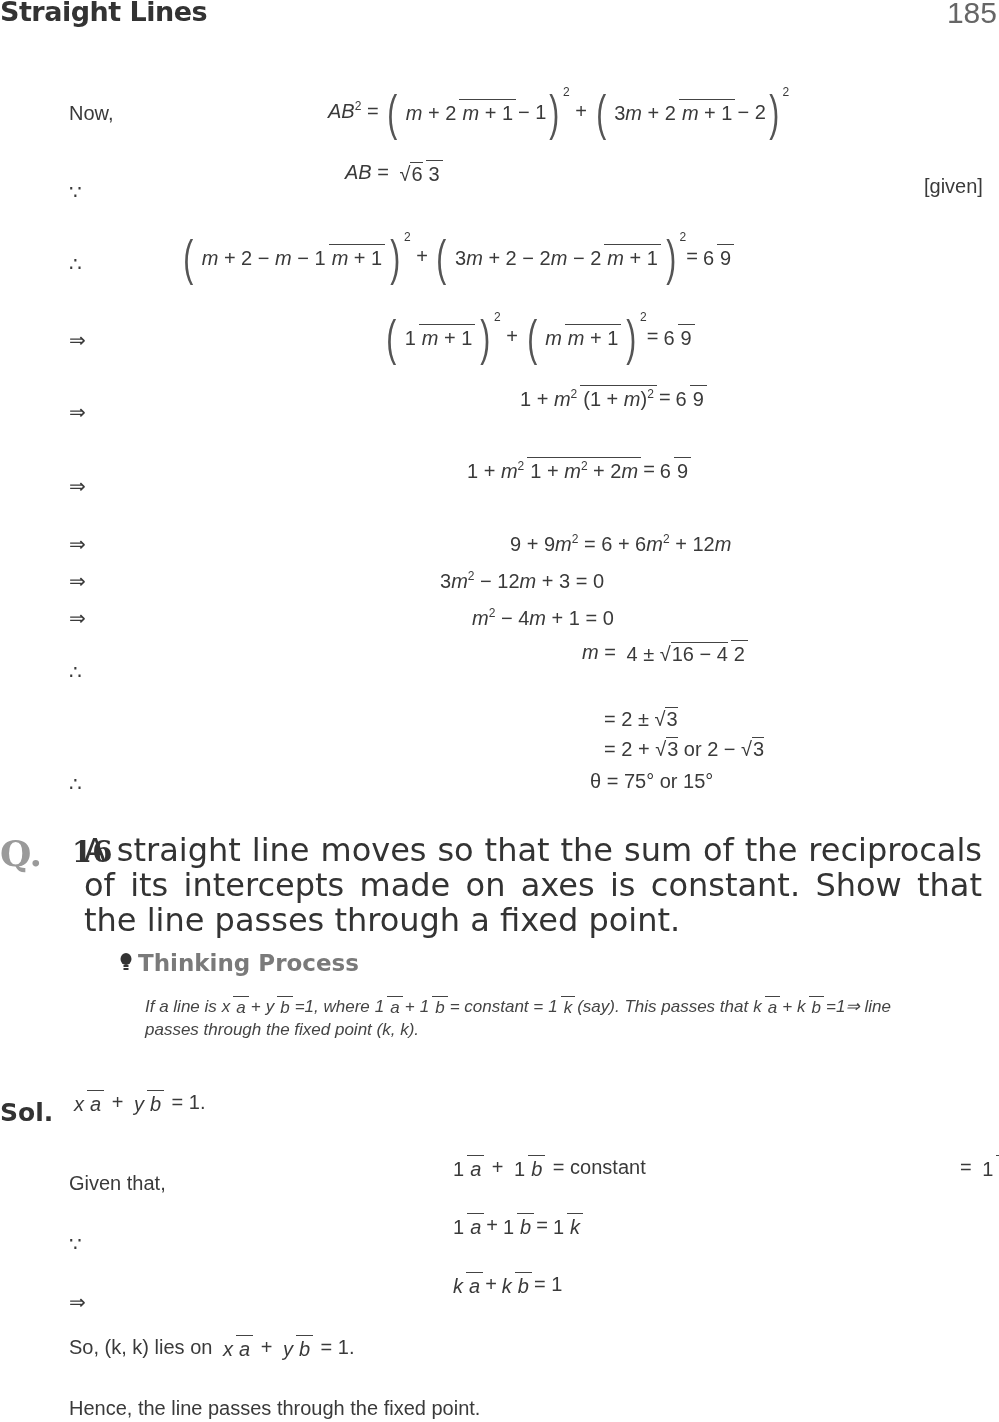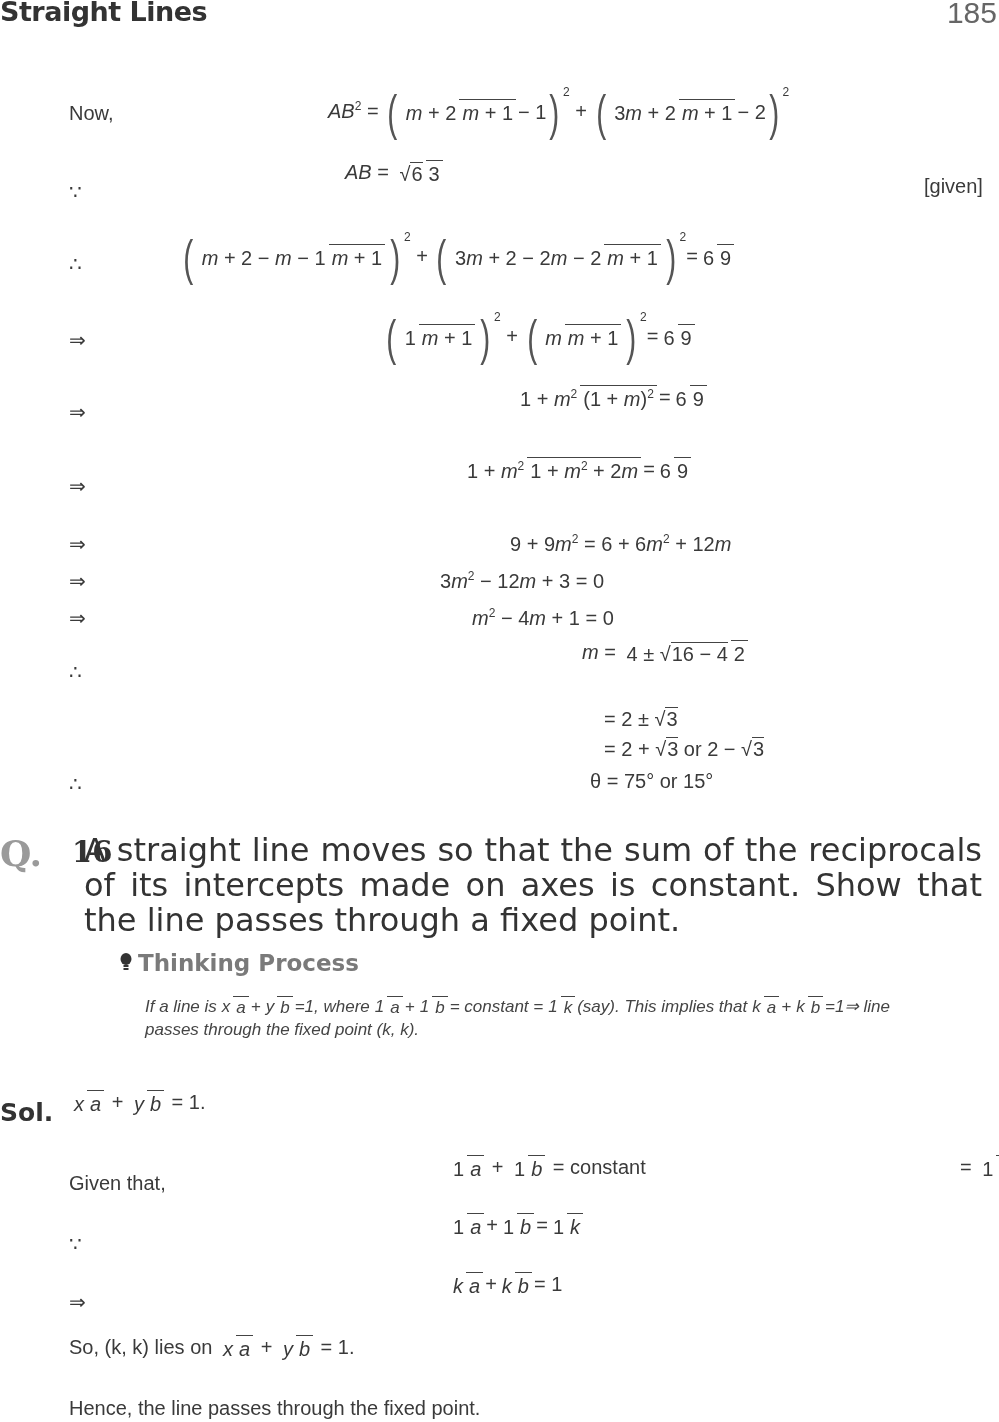--- a/index.html
+++ b/index.html
@@ -171,21 +171,21 @@
       <span class="den">b</span>
     </span><span>=1, where</span><span class="frac">
       <span class="num">1</span>
       <span class="den">a</span>
     </span>+<span class="frac">
       <span class="num">1</span>
       <span class="den">b</span>
     </span><span>= constant =</span><span class="frac">
       <span class="num">1</span>
       <span class="den">k</span>
-    </span><span>(say). This implies that</span><span class="frac">
+    </span><span>(say). This passes that</span><span class="frac">
       <span class="num">k</span>
       <span class="den">a</span>
     </span>+<span class="frac">
       <span class="num">k</span>
       <span class="den">b</span>
     </span><span>=1⇒ line</span><br>
   <span>passes through the fixed point (k, k).</span>
 </div>
 
 <div class="abs sol">Sol.</div>

